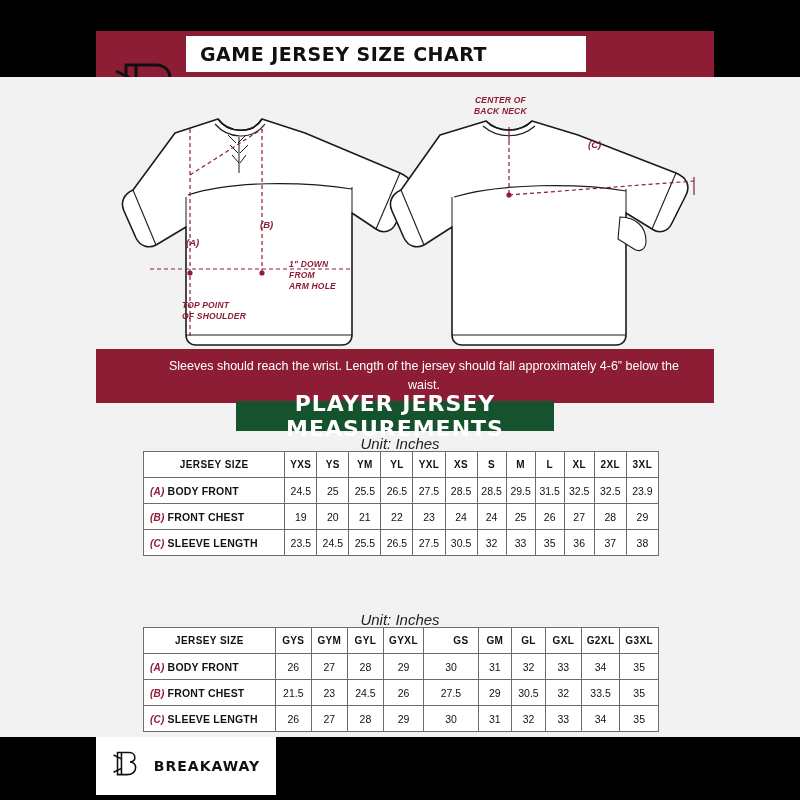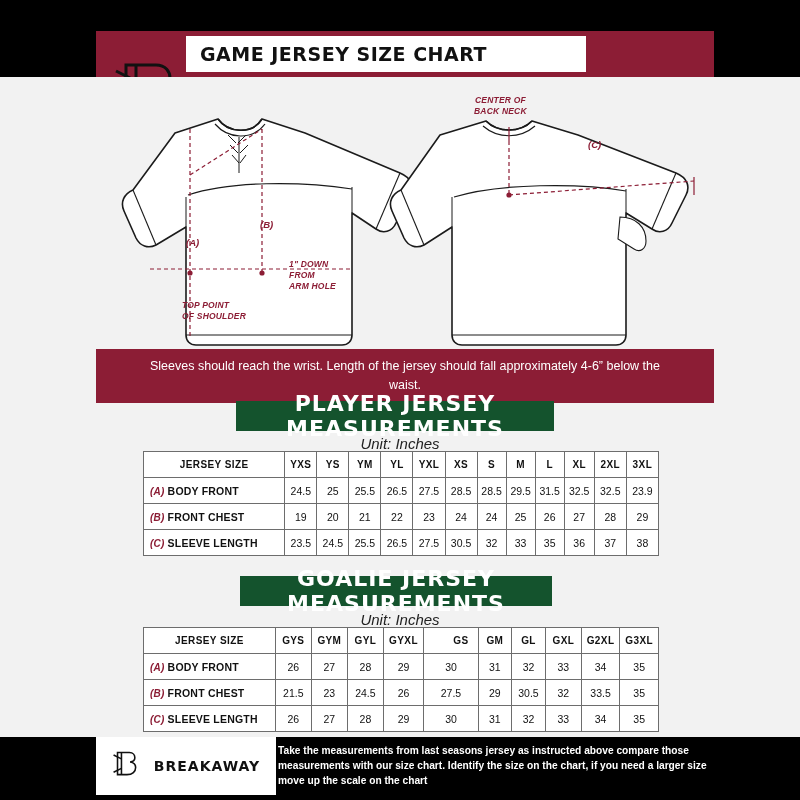--- a/index.html
+++ b/index.html
@@ -107,21 +107,21 @@
   .band {
     position: absolute;
     left: 96px;
     top: 318px;
     width: 618px;
     height: 54px;
     background: #8c1d35;
     color: #fff;
     display: flex;
     align-items: center;
-    justify-content: center;
+    justify-content: flex-end;
     text-align: center;
     font-size: 12.5px;
     line-height: 19px;
     padding: 0 30px;
     box-sizing: border-box;
   }
   .band .band-text { max-width: 520px; }
 
   
   .sec-head {
@@ -415,21 +415,20 @@
           <td class="val">32</td>
           <td class="val">33</td>
           <td class="val">35</td>
           <td class="val">36</td>
           <td class="val">37</td>
           <td class="val">38</td>
         </tr>
       </tbody>
     </table>
 
-    <div class="sec-head" style="left:240px; top:545px; width:312px; height:30px;">GOALIE JERSEY MEASUREMENTS</div>
     <div class="unit" style="top:580px;">Unit: Inches</div>
 
     <table class="sizes" style="left:143px; top:596px; width:516px;">
       <thead>
         <tr>
           <th class="hdr-label" style="width:135px;">JERSEY SIZE</th>
           <th style="width:38px;">GYS</th>
           <th style="width:38px;">GYM</th>
           <th style="width:38px;">GYL</th>
           <th style="width:42px;">GYXL</th>
@@ -502,18 +501,17 @@
             <svg width="26" height="30" viewBox="0 0 66 62">
               <path d="M14 2 L44 2 C54 2 58 9 58 15 C58 21 53 25 46 26 C54 27 60 32 60 40 C60 50 52 58 38 58 L14 58 Z" fill="none" stroke="#111" stroke-width="4"></path>
               <path d="M24 2 L24 58" stroke="#111" stroke-width="4" fill="none"></path>
               <path d="M4 8 L24 18" stroke="#111" stroke-width="4" fill="none"></path>
               <path d="M4 52 L24 42" stroke="#111" stroke-width="4" fill="none"></path>
             </svg>
           </span>
           <span class="brand-name">BREAKAWAY</span>
         </div>
       </div>
-      <div class="foot-text">Take the measurements from last seasons jersey as instructed above compare those measurements  with our size chart. Identify the size on the chart, if you need a larger size move up the scale on the chart</div>
       <div class="grey-right"></div>
     </div>
 
   </div>
 </div>
 
 </body></html>

